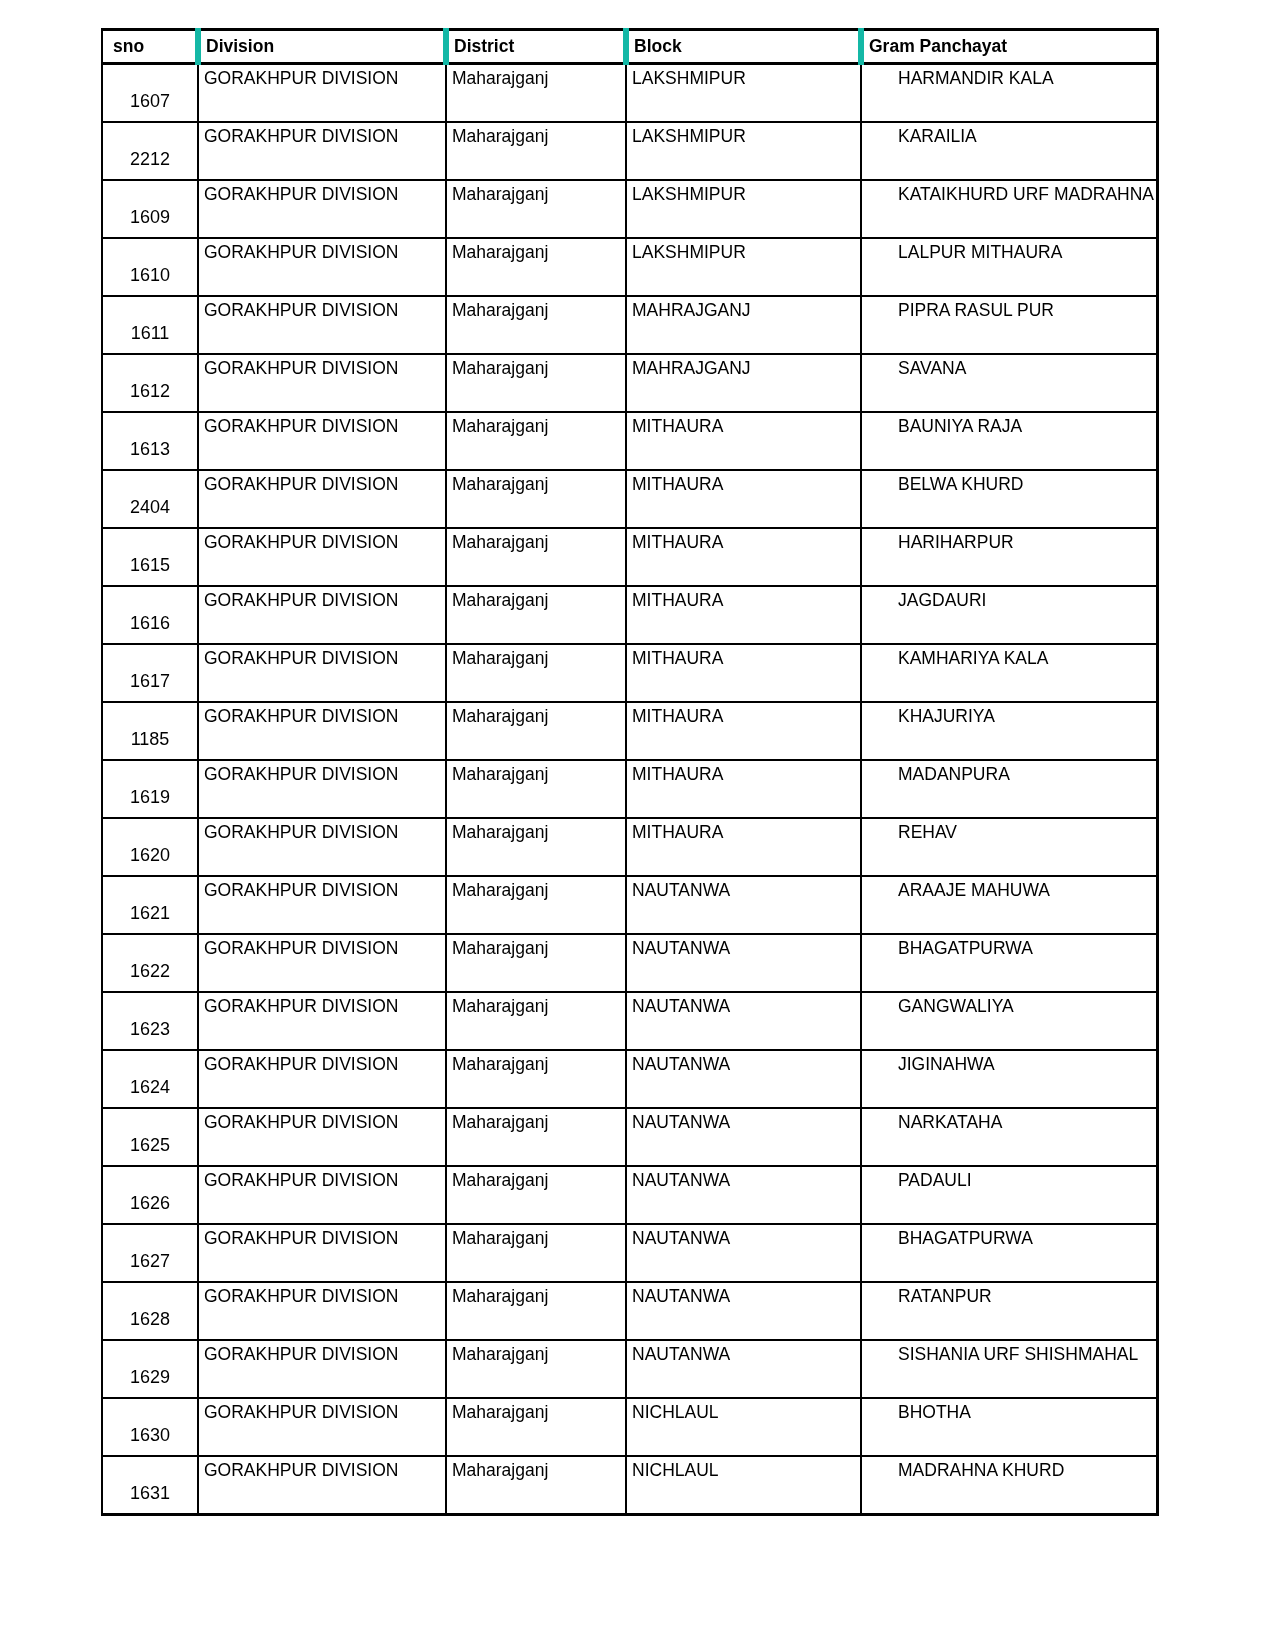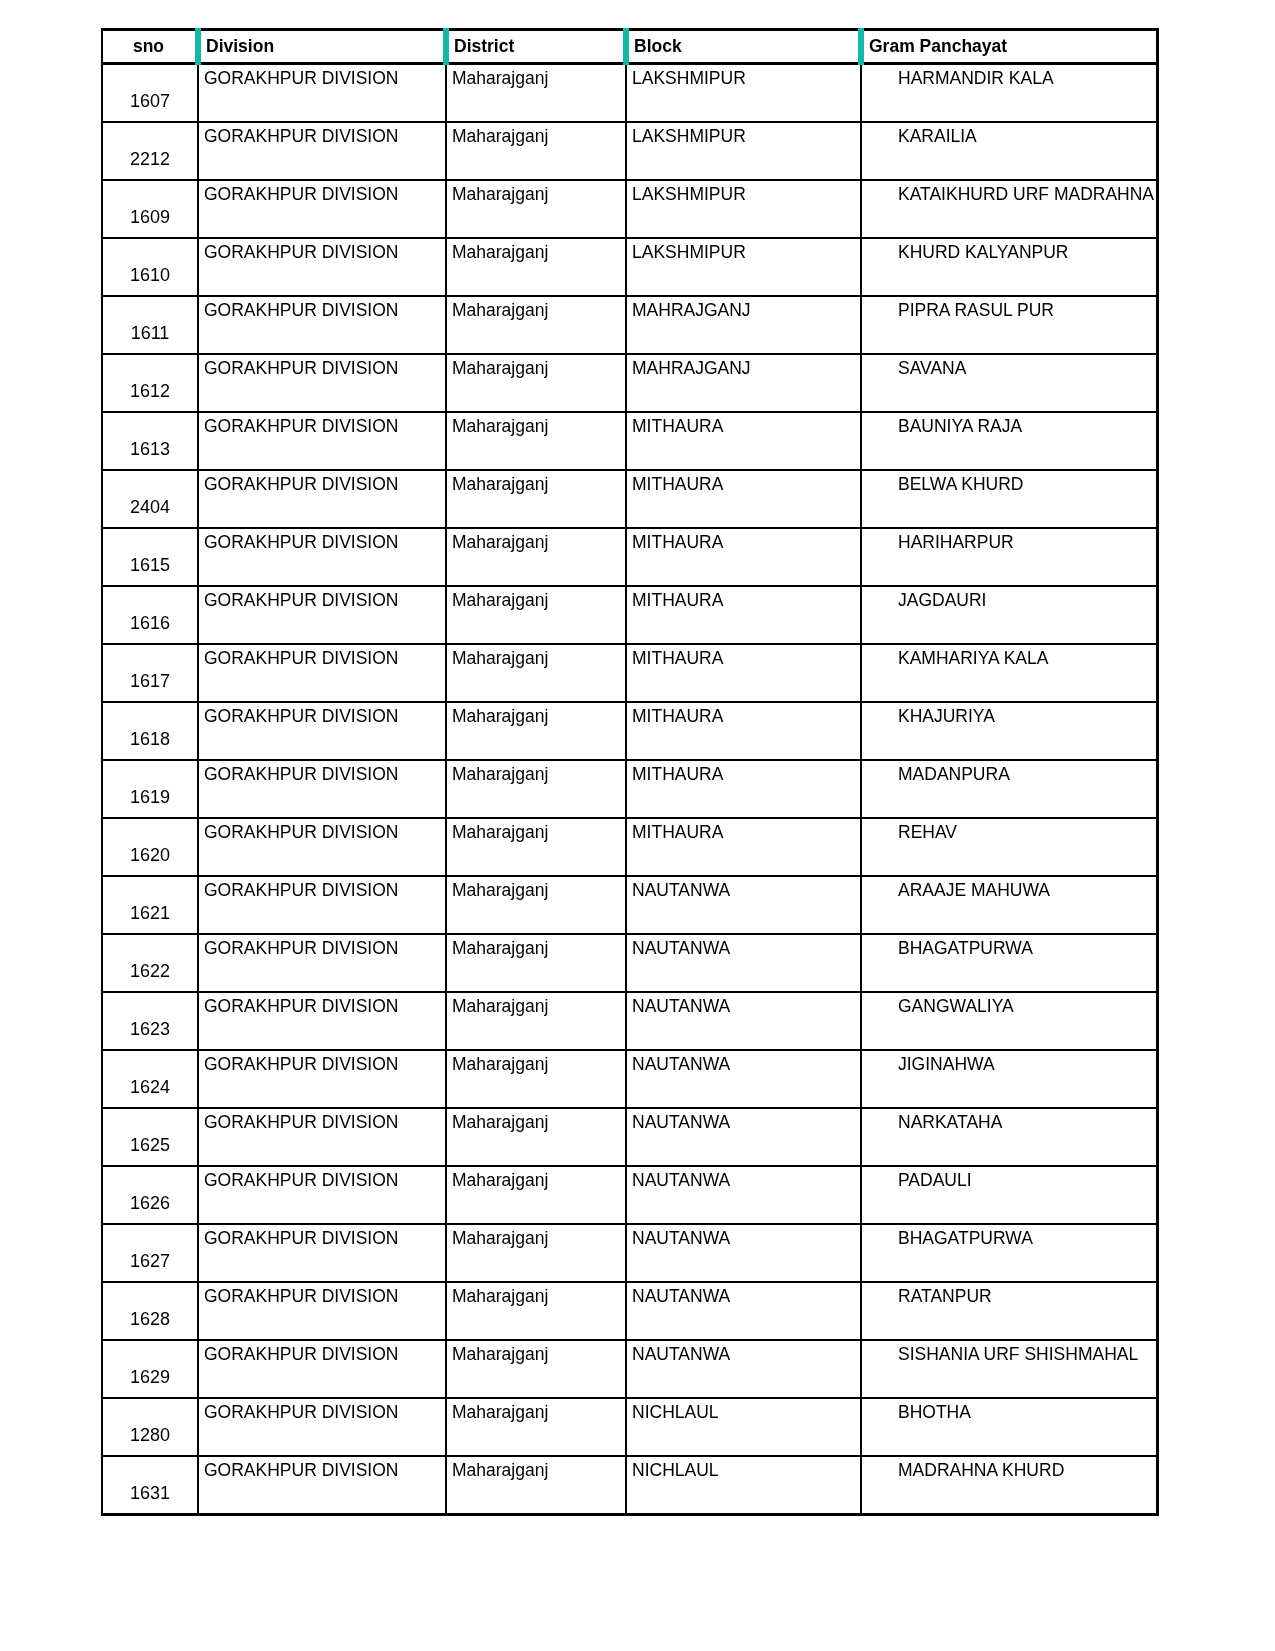--- a/index.html
+++ b/index.html
@@ -50,22 +50,22 @@
     font-weight: bold;
     font-size: 17.5px;
     line-height: 1.05;
     padding: 5px 3px 6px 5px;
     height: 20px;
     vertical-align: middle;
     text-align: left;
     white-space: nowrap;
   }
   thead th.th-sno {
-    text-align: center;
-    padding-left: 2px;
+    text-align: left;
+    padding-left: 10px;
   }
   thead th:first-child { border-left: none; }
   thead th:last-child  { border-right: none; }
 
   tbody td {
     border-left: 2px solid #000;
     border-right: 2px solid #000;
     border-top: 2px solid #000;
     font-size: 17.5px;
     line-height: 1.1;
@@ -142,21 +142,21 @@
             <td>LAKSHMIPUR</td>
             <td>KATAIKHURD URF MADRAHNA</td>
           </tr>
           <tr>
             <td class="td-sno">
               <span>1610</span>
             </td>
             <td>GORAKHPUR DIVISION</td>
             <td>Maharajganj</td>
             <td>LAKSHMIPUR</td>
-            <td>KHURD KALYANPUR</td>
+            <td>LALPUR MITHAURA</td>
           </tr>
           <tr>
             <td class="td-sno">
               <span>1611</span>
             </td>
             <td>GORAKHPUR DIVISION</td>
             <td>Maharajganj</td>
             <td>MAHRAJGANJ</td>
             <td>PIPRA RASUL PUR</td>
           </tr>
@@ -209,21 +209,21 @@
             <td class="td-sno">
               <span>1617</span>
             </td>
             <td>GORAKHPUR DIVISION</td>
             <td>Maharajganj</td>
             <td>MITHAURA</td>
             <td>KAMHARIYA KALA</td>
           </tr>
           <tr>
             <td class="td-sno">
-              <span>1618</span>
+              <span>1185</span>
             </td>
             <td>GORAKHPUR DIVISION</td>
             <td>Maharajganj</td>
             <td>MITHAURA</td>
             <td>KHAJURIYA</td>
           </tr>
           <tr>
             <td class="td-sno">
               <span>1619</span>
             </td>
@@ -317,21 +317,21 @@
             <td class="td-sno">
               <span>1629</span>
             </td>
             <td>GORAKHPUR DIVISION</td>
             <td>Maharajganj</td>
             <td>NAUTANWA</td>
             <td>SISHANIA URF SHISHMAHAL</td>
           </tr>
           <tr>
             <td class="td-sno">
-              <span>1280</span>
+              <span>1630</span>
             </td>
             <td>GORAKHPUR DIVISION</td>
             <td>Maharajganj</td>
             <td>NICHLAUL</td>
             <td>BHOTHA</td>
           </tr>
           <tr>
             <td class="td-sno">
               <span>1631</span>
             </td>

